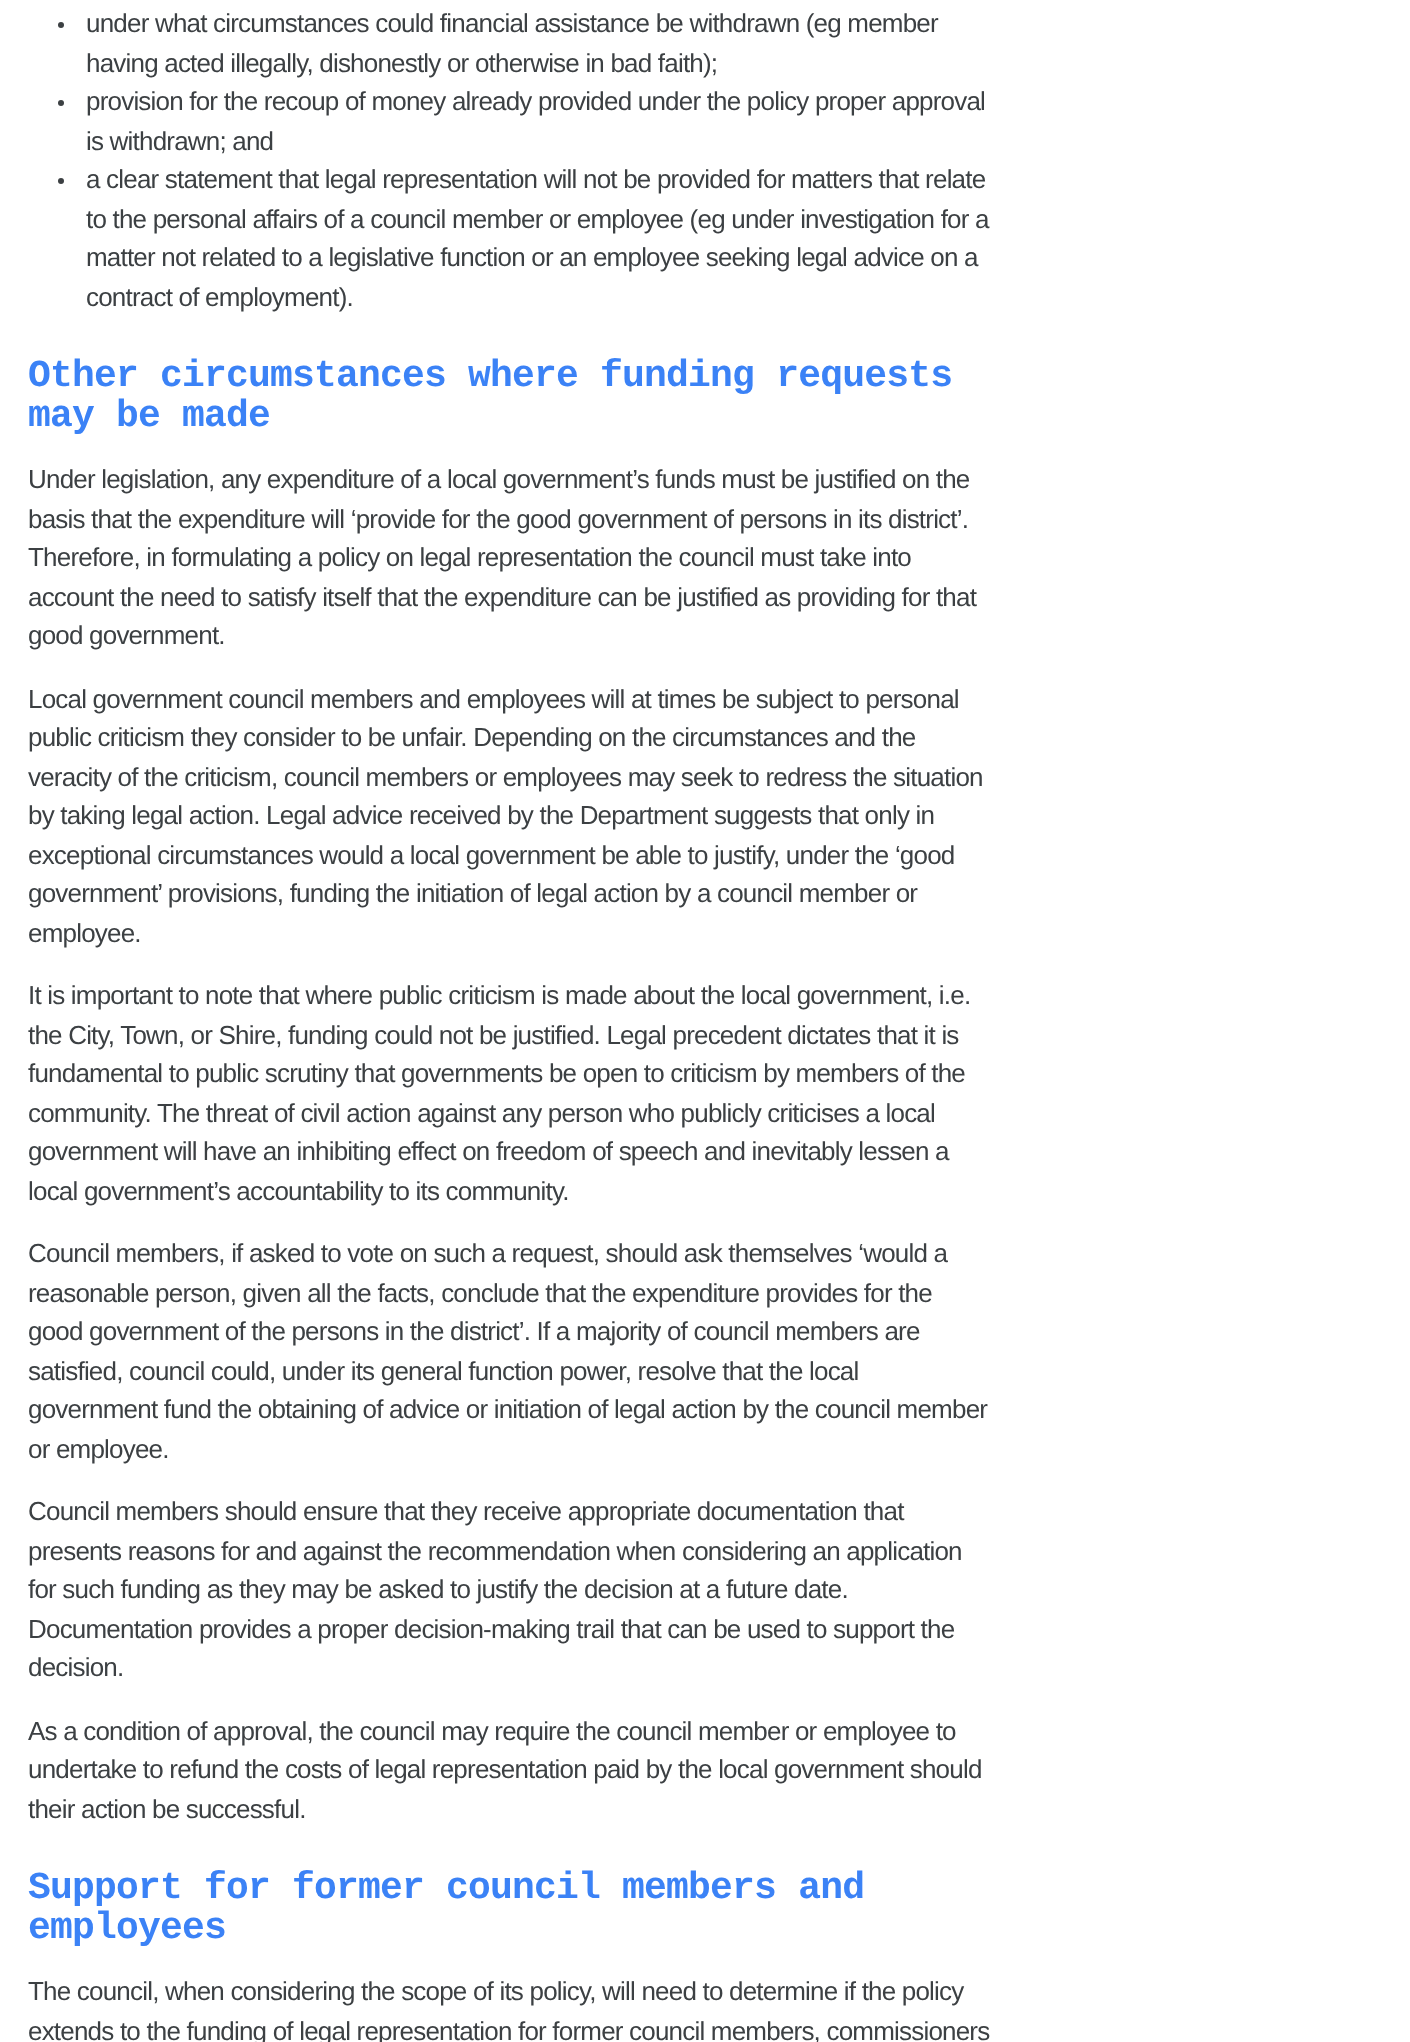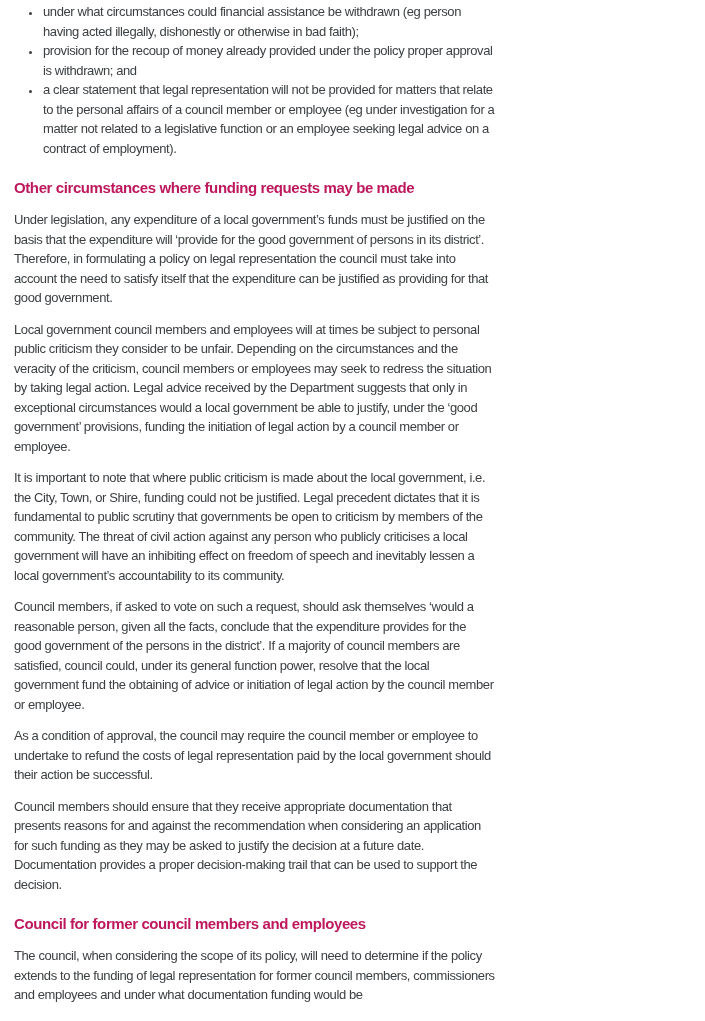--- a/index.html
+++ b/index.html
@@ -32,44 +32,45 @@
   }
   ul.bullets li::marker {
     font-size: 11px;
     color: #3c4043;
   }
   p.para {
     margin: 12px 0;
   }
   h2.heading {
     margin: 20px 0 10px 0;
-    font-size: 15px;
+    font-size: 19px;
     line-height: 20px;
     font-weight: 700;
     letter-spacing: -0.4px;
-    color: #be185d;
+    color: #3b82f6;
+    font-family: Liberation Mono, monospace;
   }
 </style>
 </head>
 <body>
 
 <div class="page">
 
   <ul class="bullets">
-    <li>under what circumstances could financial assistance be withdrawn (eg person having acted illegally, dishonestly or otherwise in bad faith);</li>
+    <li>under what circumstances could financial assistance be withdrawn (eg member having acted illegally, dishonestly or otherwise in bad faith);</li>
     <li>provision for the recoup of money already provided under the policy proper approval is withdrawn; and</li>
     <li>a clear statement that legal representation will not be provided for matters that relate to the personal affairs of a council member or employee (eg under investigation for a matter not related to a legislative function or an employee seeking legal advice on a contract of employment).</li>
   </ul>
 
   <h2 class="heading">Other circumstances where funding requests may be made</h2>
 
   <p class="para">Under legislation, any expenditure of a local government’s funds must be justified on the basis that the expenditure will ‘provide for the good government of persons in its district’. Therefore, in formulating a policy on legal representation the council must take into account the need to satisfy itself that the expenditure can be justified as providing for that good government.</p>
   <p class="para">Local government council members and employees will at times be subject to personal public criticism they consider to be unfair. Depending on the circumstances and the veracity of the criticism, council members or employees may seek to redress the situation by taking legal action. Legal advice received by the Department suggests that only in exceptional circumstances would a local government be able to justify, under the ‘good government’ provisions, funding the initiation of legal action by a council member or employee.</p>
   <p class="para">It is important to note that where public criticism is made about the local government, i.e. the City, Town, or Shire, funding could not be justified. Legal precedent dictates that it is fundamental to public scrutiny that governments be open to criticism by members of the community. The threat of civil action against any person who publicly criticises a local government will have an inhibiting effect on freedom of speech and inevitably lessen a local government’s accountability to its community.</p>
   <p class="para">Council members, if asked to vote on such a request, should ask themselves ‘would a reasonable person, given all the facts, conclude that the expenditure provides for the good government of the persons in the district’. If a majority of council members are satisfied, council could, under its general function power, resolve that the local government fund the obtaining of advice or initiation of legal action by the council member or employee.</p>
+  <p class="para">Council members should ensure that they receive appropriate documentation that presents reasons for and against the recommendation when considering an application for such funding as they may be asked to justify the decision at a future date. Documentation provides a proper decision-making trail that can be used to support the decision.</p>
   <p class="para">As a condition of approval, the council may require the council member or employee to undertake to refund the costs of legal representation paid by the local government should their action be successful.</p>
-  <p class="para">Council members should ensure that they receive appropriate documentation that presents reasons for and against the recommendation when considering an application for such funding as they may be asked to justify the decision at a future date. Documentation provides a proper decision-making trail that can be used to support the decision.</p>
 
-  <h2 class="heading">Council for former council members and employees</h2>
+  <h2 class="heading">Support for former council members and employees</h2>
 
   <p class="para">The council, when considering the scope of its policy, will need to determine if the policy extends to the funding of legal representation for former council members, commissioners and employees and under what documentation funding would be</p>
 
 </div>
 
 </body></html>

